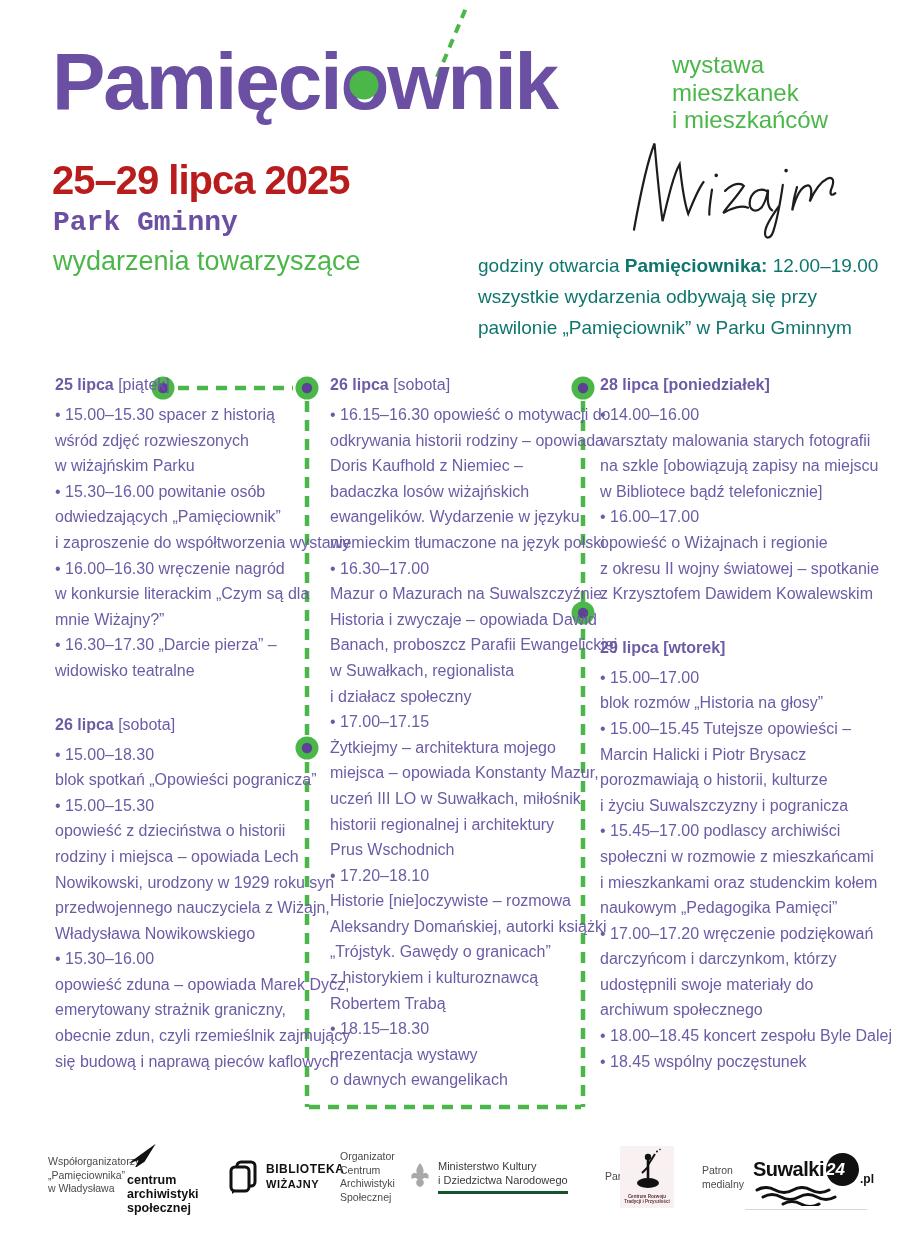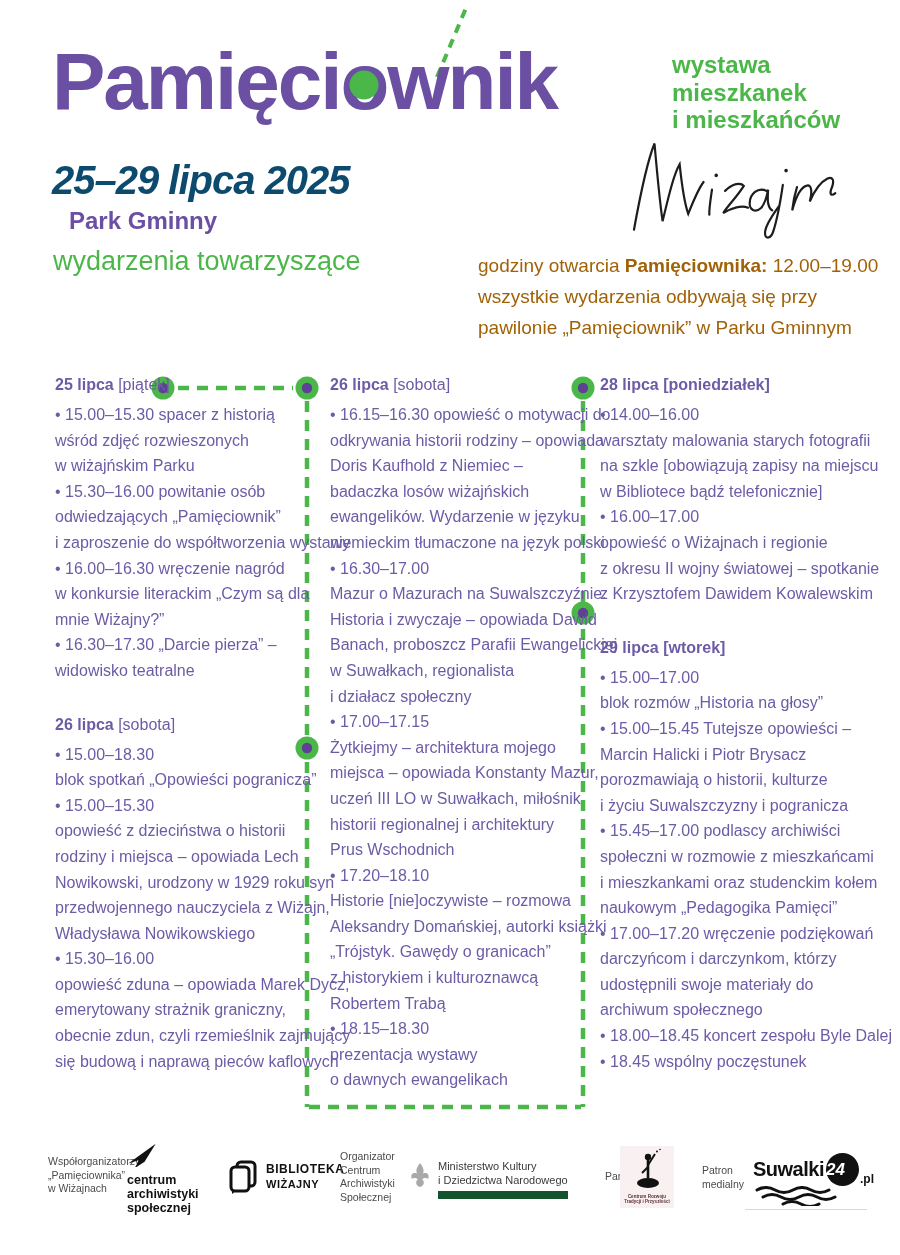--- a/index.html
+++ b/index.html
@@ -12,31 +12,31 @@
   .dash-thin{stroke:#4cb749;stroke-width:4;stroke-dasharray:9 7;fill:none;}
   .node-outer{fill:#4cb749;}
   .node-inner{fill:#5c4194;}
 
   
   .title{position:absolute;left:52px;top:42px;font-size:80px;font-weight:bold;
          color:#6b4fa2;letter-spacing:-2px;line-height:1;white-space:nowrap;}
   .o-wrap{position:relative;display:inline-block;}
   .o-dot{position:absolute;width:29px;height:29px;border-radius:50%;background:#4cb749;
          left:50%;top:54%;transform:translate(-50%,-50%);}
-  .subtitle{position:absolute;left:672px;top:51px;font-size:24px;font-weight:bold;
+  .subtitle{position:absolute;left:672px;top:51px;font-size:24px;font-weight:normal;
             color:#4cb749;line-height:27.5px;white-space:nowrap;}
   .signature{position:absolute;left:622px;top:128px;transform:rotate(-3deg);}
   .sr{position:absolute;width:1px;height:1px;overflow:hidden;clip:rect(0 0 0 0);}
 
   .date-range{position:absolute;left:52px;top:158px;font-size:40px;font-weight:bold;
-              color:#0c4a6e;letter-spacing:-1px;white-space:nowrap;font-style:italic;}
-  .location{position:absolute;left:69px;top:207px;font-size:24px;font-weight:bold;color:#6b4fa2;}
+              color:#b91c1c;letter-spacing:-1px;white-space:nowrap;}
+  .location{position:absolute;left:53px;top:207px;font-size:28px;font-weight:bold;color:#6b4fa2;font-family:Liberation Mono, monospace;}
   .events-label{position:absolute;left:53px;top:246px;font-size:27px;font-weight:normal;color:#4cb749;}
 
-  .info{position:absolute;left:478px;top:250px;font-size:19px;color:#a16207;line-height:31px;white-space:nowrap;}
+  .info{position:absolute;left:478px;top:250px;font-size:19px;color:#0f766e;line-height:31px;white-space:nowrap;}
   .bold{font-weight:bold;}
 
   
   .col{position:absolute;top:372px;font-size:16px;color:#6d5ba6;}
   .col1{left:55px;width:252px;}
   .col2{left:330px;width:250px;}
   .col3{left:600px;width:262px;}
   .sec + .sec{margin-top:28px;}
   .sec-head{line-height:26px;margin-bottom:4px;white-space:nowrap;}
   .sec-head .bold{font-weight:bold;}
@@ -46,21 +46,21 @@
   .footer-item{position:absolute;color:#4b4b4b;font-size:10.5px;line-height:13.5px;}
   .f-coorg{left:48px;top:1155px;}
   .f-cas{left:127px;top:1143px;color:#111;}
   .f-cas-text{font-weight:bold;font-size:12.5px;line-height:14px;margin-top:2px;}
   .f-bib{left:228px;top:1160px;display:flex;align-items:center;gap:6px;color:#111;}
   .f-bib-text{font-weight:bold;}
   .f-bib-line1{font-size:12px;letter-spacing:.5px;line-height:13px;}
   .f-bib-line2{font-size:11px;letter-spacing:.5px;line-height:16px;}
   .f-org{left:340px;top:1150px;}
   .f-min{left:408px;top:1160px;display:flex;align-items:flex-start;gap:6px;}
-  .f-min-text{font-size:11px;line-height:13.5px;color:#3a3a3a;border-bottom:8px solid #14532d;padding-bottom:4px;}
+  .f-min-text{font-size:11px;line-height:13.5px;color:#3a3a3a;border-bottom:3px solid #14532d;padding-bottom:4px;}
   .f-partner{left:561px;top:1170px;padding-left:44px;}
   .f-crtip{left:620px;top:1146px;width:54px;background:#f8f0f1;text-align:center;padding:2px 0 3px 0;}
   .f-crtip-caption{font-size:4.5px;line-height:5.5px;color:#5a3030;font-weight:bold;}
   .f-patron{left:702px;top:1164px;}
   .f-suw{left:753px;top:1153px;color:#111;}
   .f-suw-row{display:flex;align-items:center;}
   .f-suw-name{font-size:20px;font-weight:bold;letter-spacing:-.5px;}
   .f-suw-circle{width:33px;height:33px;border-radius:50%;background:#111;color:#fff;
                 display:flex;align-items:center;justify-content:flex-start;
                 font-size:17px;font-weight:bold;font-style:italic;margin-left:2px;}
@@ -227,21 +227,21 @@
         <div class="line">udostępnili swoje materiały do</div>
         <div class="line">archiwum społecznego</div>
         <div class="line">• 18.00–18.45 koncert zespołu Byle Dalej</div>
         <div class="line">• 18.45 wspólny poczęstunek</div>
       </div>
     </div>
 
   <div class="footer-item f-coorg">
       <div>Współorganizatorzy</div>
       <div>„Pamięciownika”</div>
-      <div>w Wiżajnach</div>
+      <div>w Władysława</div>
     </div>
 
   <div class="footer-item f-cas">
     <svg width="30" height="24" viewBox="0 0 34 28">
       <path d="M33,1 L1,24 L13,20 L9,29 L20,22 Z" fill="#111"></path>
     </svg>
     <div class="f-cas-text">
         <div>centrum</div>
         <div>archiwistyki</div>
         <div>społecznej</div>

